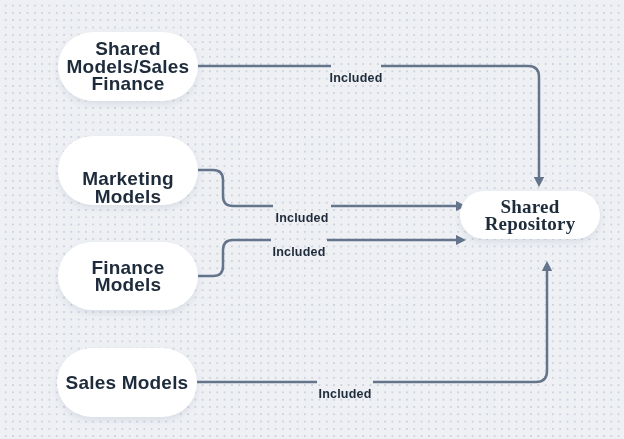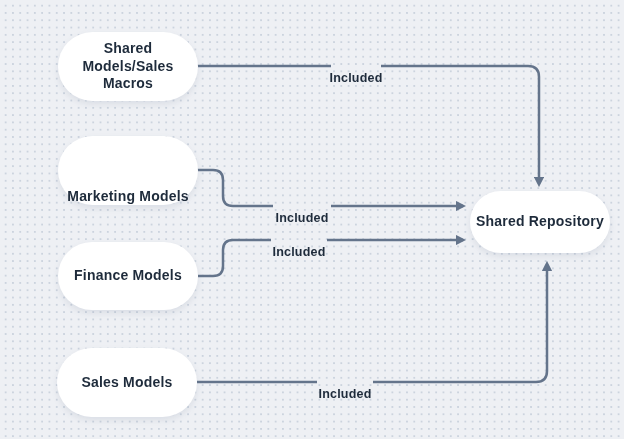--- a/index.html
+++ b/index.html
@@ -35,33 +35,33 @@
   }
   .node {
     position: absolute;
     background: #ffffff;
     border-radius: 40px;
     display: flex;
     flex-direction: column;
     align-items: center;
     justify-content: center;
     text-align: center;
-    font-size: 14px;
+    font-size: 19px;
     line-height: 17.5px;
     font-weight: 600;
     letter-spacing: 0.2px;
     color: #1e2b3b;
     box-shadow: 0 3px 6px rgba(100,116,139,0.14);
   }
   .node span { display: block; }
   .node-shared-models { left: 58px;  top: 32px;  width: 140px; height: 69px; }
   .node-marketing     { left: 58px;  top: 136px; width: 140px; height: 69px; justify-content: flex-end; }
   .node-finance       { left: 58px;  top: 242px; width: 140px; height: 68px; }
   .node-sales         { left: 57px;  top: 348px; width: 140px; height: 69px; }
-  .node-repository    { left: 470px; top: 191px; width: 140px; height: 62px; }
+  .node-repository    { left: 460px; top: 191px; width: 140px; height: 48px; font-family: Liberation Serif, serif; }
   .edge-label {
     position: absolute;
     transform: translate(-50%, -50%);
     font-size: 12.5px;
     font-weight: 600;
     letter-spacing: 0.2px;
     color: #1e2b3b;
     white-space: nowrap;
     margin-top: 12px;
   }
@@ -99,21 +99,21 @@
 
     <g>
       <path class="edge" d="M 197 382 H 317"></path>
       <path class="edge" d="M 373 382 H 536 Q 547 382 547 371 V 264" marker-end="url(#arrowhead)"></path>
     </g>
   </svg>
 
   <div class="node node-shared-models">
     <span>Shared</span>
     <span>Models/Sales</span>
-    <span>Macros</span>
+    <span>Finance</span>
   </div>
 
   <div class="node node-marketing">
     <span>Marketing Models</span>
   </div>
 
   <div class="node node-finance">
     <span>Finance Models</span>
   </div>
 

